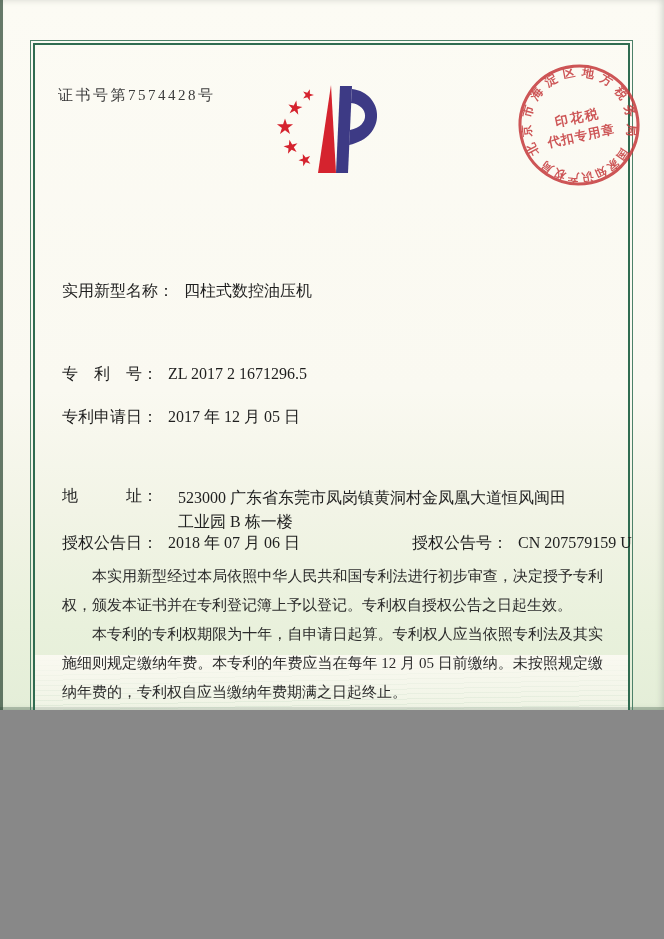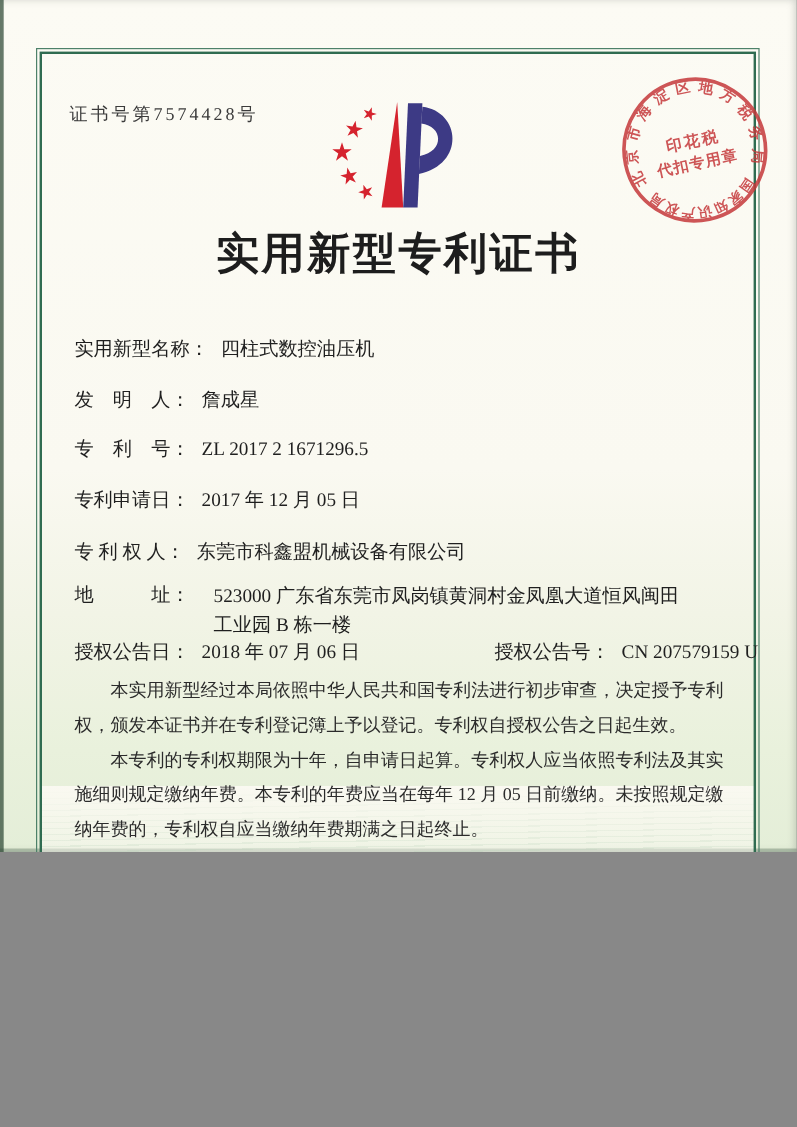--- a/index.html
+++ b/index.html
@@ -84,36 +84,29 @@
       <textPath href="#taxTop" startOffset="6" textLength="190" lengthAdjust="spacing">北京市海淀区地方税务局</textPath>
     </text>
     <text x="62" y="59" text-anchor="middle" font-size="13" letter-spacing="2" fill="#c5393b" font-weight="700">印花税</text>
     <text x="62" y="77" text-anchor="middle" font-size="12.5" letter-spacing="1" fill="#c5393b" font-weight="700">代扣专用章</text>
     <path id="taxBottom" d="M101.3,89.5 A48,48 0 0 1 22.7,89.5" fill="none"></path>
     <text font-size="11" fill="#c5393b" font-weight="700">
       <textPath href="#taxBottom" startOffset="4" textLength="88" lengthAdjust="spacing">国家知识产权局</textPath>
     </text>
   </svg>
 
-  <div class="title">实用新型专利证书</div>
 
   <div class="row" style="top:281px">
     <span class="lbl">实用新型名称：</span><span class="val">四柱式数控油压机</span>
-  </div>
-  <div class="row" style="top:323px">
-    <span class="lbl">发　明　人：</span><span class="val">詹成星</span>
   </div>
   <div class="row" style="top:364px">
     <span class="lbl">专　利　号：</span><span class="val">ZL 2017 2 1671296.5</span>
   </div>
   <div class="row" style="top:407px">
     <span class="lbl">专利申请日：</span><span class="val">2017 年 12 月 05 日</span>
-  </div>
-  <div class="row" style="top:450px">
-    <span class="lbl">专 利 权 人：</span><span class="val">东莞市科鑫盟机械设备有限公司</span>
   </div>
   <div class="row row-addr" style="top:486px">
     <span class="lbl">地　　　址：</span><span class="val">523000 广东省东莞市凤岗镇黄洞村金凤凰大道恒风闽田工业园 B 栋一楼</span>
   </div>
   <div class="row" style="top:533px">
     <span class="lbl">授权公告日：</span><span class="val">2018 年 07 月 06 日</span>
   </div>
   <div class="row row-grant" style="top:533px">
     <span class="lbl">授权公告号：</span><span class="val">CN 207579159 U</span>
   </div>

